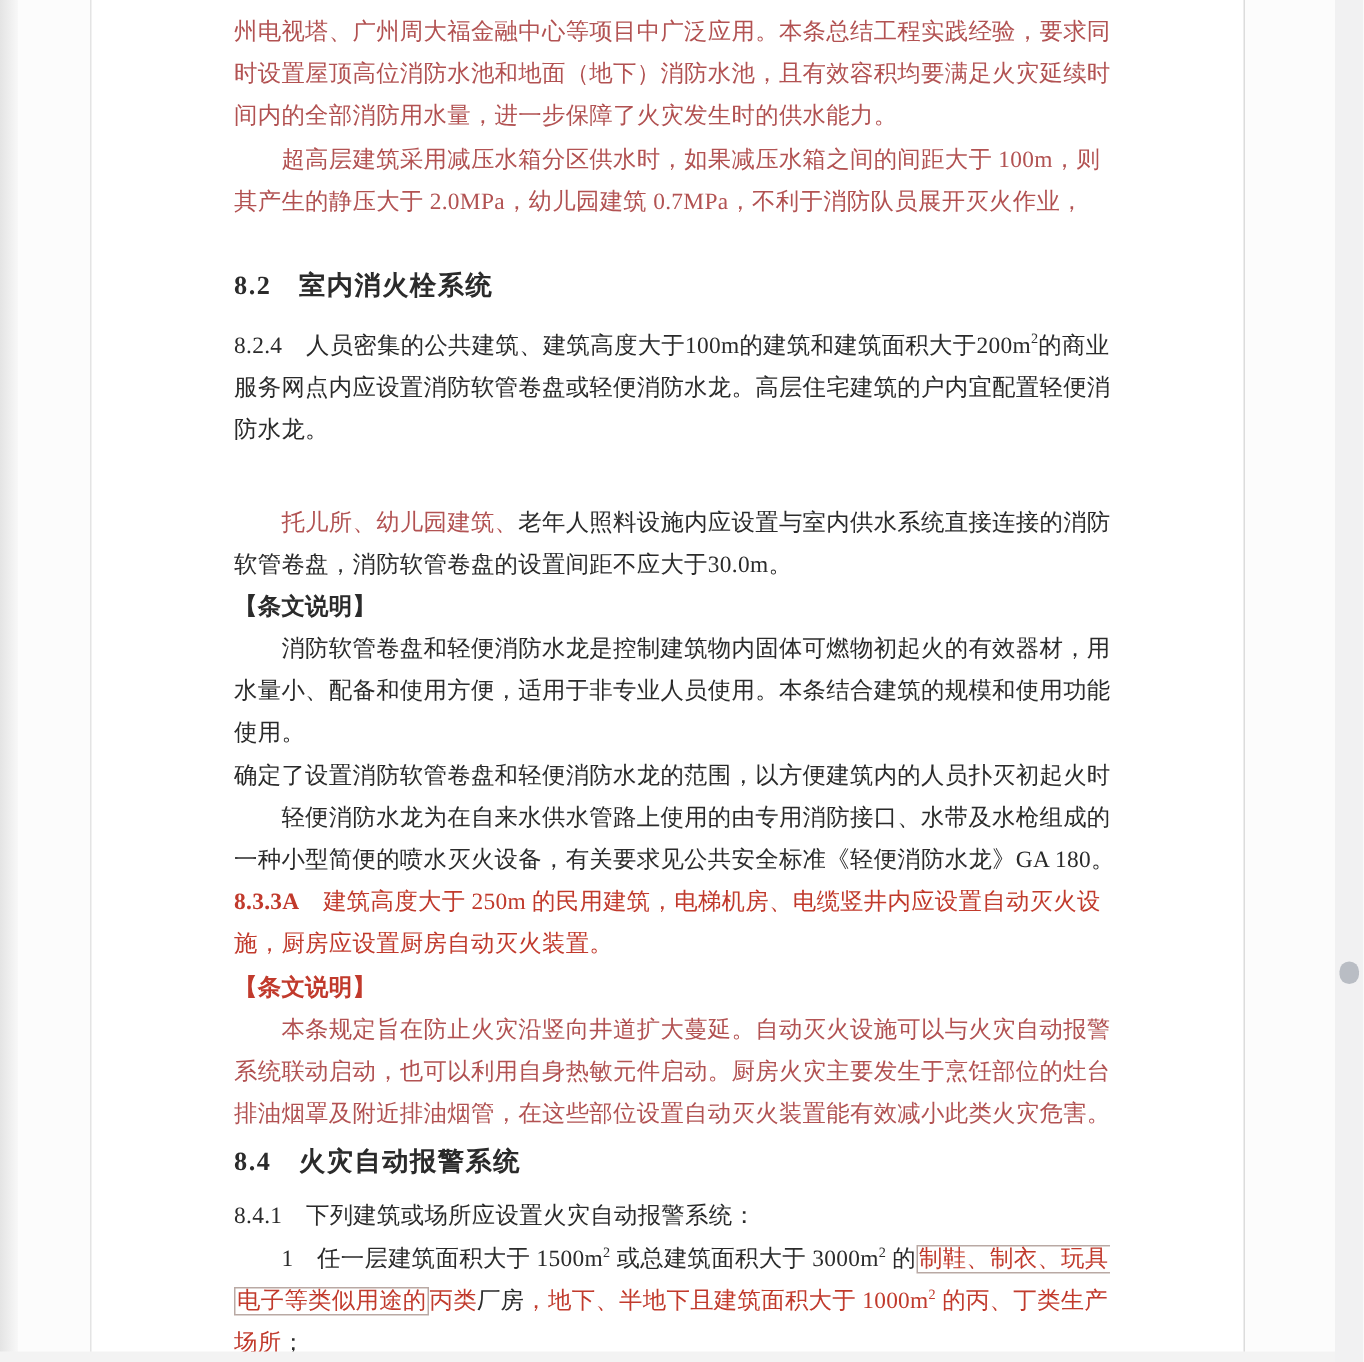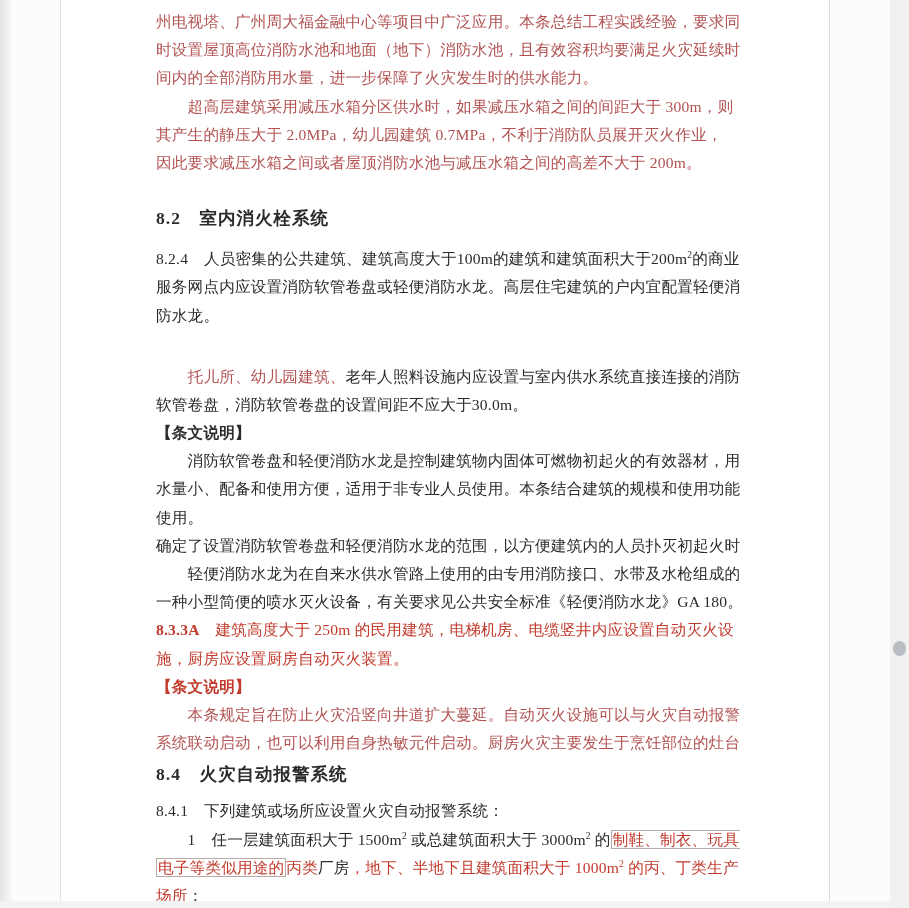--- a/index.html
+++ b/index.html
@@ -68,41 +68,41 @@
 
 <div class="canvas">
 
   <div class="left-gutter"></div>
 
   <div class="page">
     <div class="page-content">
         <div class="line"><span class="run c-red u">州电视塔、广州周大福金融中心等项目中广泛应用。本条总结工程实践经验，要求同</span></div>
         <div class="line"><span class="run c-red u">时设置屋顶高位消防水池和地面（地下）消防水池，且有效容积均要满足火灾延续时</span></div>
         <div class="line"><span class="run c-red u">间内的全部消防用水量，进一步保障了火灾发生时的供水能力。</span></div>
-        <div class="line" style="padding-left: 31.6px;"><span class="run c-red u">超高层建筑采用减压水箱分区供水时，如果减压水箱之间的间距大于 300m，则</span></div>
+        <div class="line" style="padding-left: 31.6px;"><span class="run c-red u">超高层建筑采用减压水箱分区供水时，如果减压水箱之间的间距大于 100m，则</span></div>
         <div class="line"><span class="run c-red u">其产生的静压大于 2.0MPa，幼儿园建筑 0.7MPa，不利于消防队员展开灭火作业，</span></div>
-        <div class="line"><span class="run c-red u">因此要求减压水箱之间或者屋顶消防水池与减压水箱之间的高差不大于 200m。</span></div>
         <div class="line heading"><span class="run c-black b">8.2　室内消火栓系统</span></div>
         <div class="line"><span class="run c-black">8.2.4　人员密集的公共建筑、建筑高度大于100m的建筑和建筑面积大于200m</span><sup class="run c-black">2</sup><span class="run c-black">的商业</span></div>
         <div class="line"><span class="run c-black">服务网点内应设置消防软管卷盘或轻便消防水龙。高层住宅建筑的户内宜配置轻便消</span></div>
         <div class="line"><span class="run c-black">防水龙。</span></div>
         <div class="line" style="padding-left: 31.6px; margin-top: 33px;"><span class="run c-red u">托儿所、幼儿园建筑、</span><span class="run c-black">老年人照料设施内应设置与室内供水系统直接连接的消防</span></div>
         <div class="line"><span class="run c-black">软管卷盘，消防软管卷盘的设置间距不应大于30.0m。</span></div>
         <div class="line"><span class="run c-black b">【条文说明】</span></div>
         <div class="line" style="padding-left: 31.6px;"><span class="run c-black">消防软管卷盘和轻便消防水龙是控制建筑物内固体可燃物初起火的有效器材，用</span></div>
         <div class="line"><span class="run c-black">水量小、配备和使用方便，适用于非专业人员使用。本条结合建筑的规模和使用功能，</span></div>
         <div class="line"><span class="run c-black">使用。</span></div>
         <div class="line"><span class="run c-black">确定了设置消防软管卷盘和轻便消防水龙的范围，以方便建筑内的人员扑灭初起火时</span></div>
         <div class="line" style="padding-left: 31.6px;"><span class="run c-black">轻便消防水龙为在自来水供水管路上使用的由专用消防接口、水带及水枪组成的</span></div>
         <div class="line"><span class="run c-black">一种小型简便的喷水灭火设备，有关要求见公共安全标准《轻便消防水龙》GA 180。</span></div>
         <div class="line"><span class="run c-red2 u b">8.3.3A</span><span class="run c-red2 u">　建筑高度大于 250m 的民用建筑，电梯机房、电缆竖井内应设置自动灭火设</span></div>
         <div class="line"><span class="run c-red2 u">施，厨房应设置厨房自动灭火装置。</span></div>
         <div class="line"><span class="run c-red2 u b">【条文说明】</span></div>
         <div class="line" style="padding-left: 31.6px;"><span class="run c-red u">本条规定旨在防止火灾沿竖向井道扩大蔓延。自动灭火设施可以与火灾自动报警</span></div>
         <div class="line"><span class="run c-red u">系统联动启动，也可以利用自身热敏元件启动。厨房火灾主要发生于烹饪部位的灶台、</span></div>
+        <div class="line"><span class="run c-red u">排油烟罩及附近排油烟管，在这些部位设置自动灭火装置能有效减小此类火灾危害。</span></div>
         <div class="line heading second"><span class="run c-black b">8.4　火灾自动报警系统</span></div>
         <div class="line"><span class="run c-black">8.4.1　下列建筑或场所应设置火灾自动报警系统：</span></div>
         <div class="line" style="padding-left: 31.6px;"><span class="run c-black">1　任一层建筑面积大于 1500m</span><sup class="run c-black">2</sup><span class="run c-black"> 或总建筑面积大于 3000m</span><sup class="run c-black">2</sup><span class="run c-black"> 的</span><span class="run c-red2 box">制鞋、制衣、玩具、</span></div>
         <div class="line"><span class="run c-red2 box">电子等类似用途的</span><span class="run c-red2 u">丙类</span><span class="run c-black">厂房</span><span class="run c-red2 u">，地下、半地下且建筑面积大于 1000m</span><sup class="run c-red2 u">2</sup><span class="run c-red2 u"> 的丙、丁类生产</span></div>
         <div class="line"><span class="run c-red2 u">场所</span><span class="run c-black">；</span></div>
       </div>
   </div>
 
   <div class="hscrollbar-track"></div>
 

